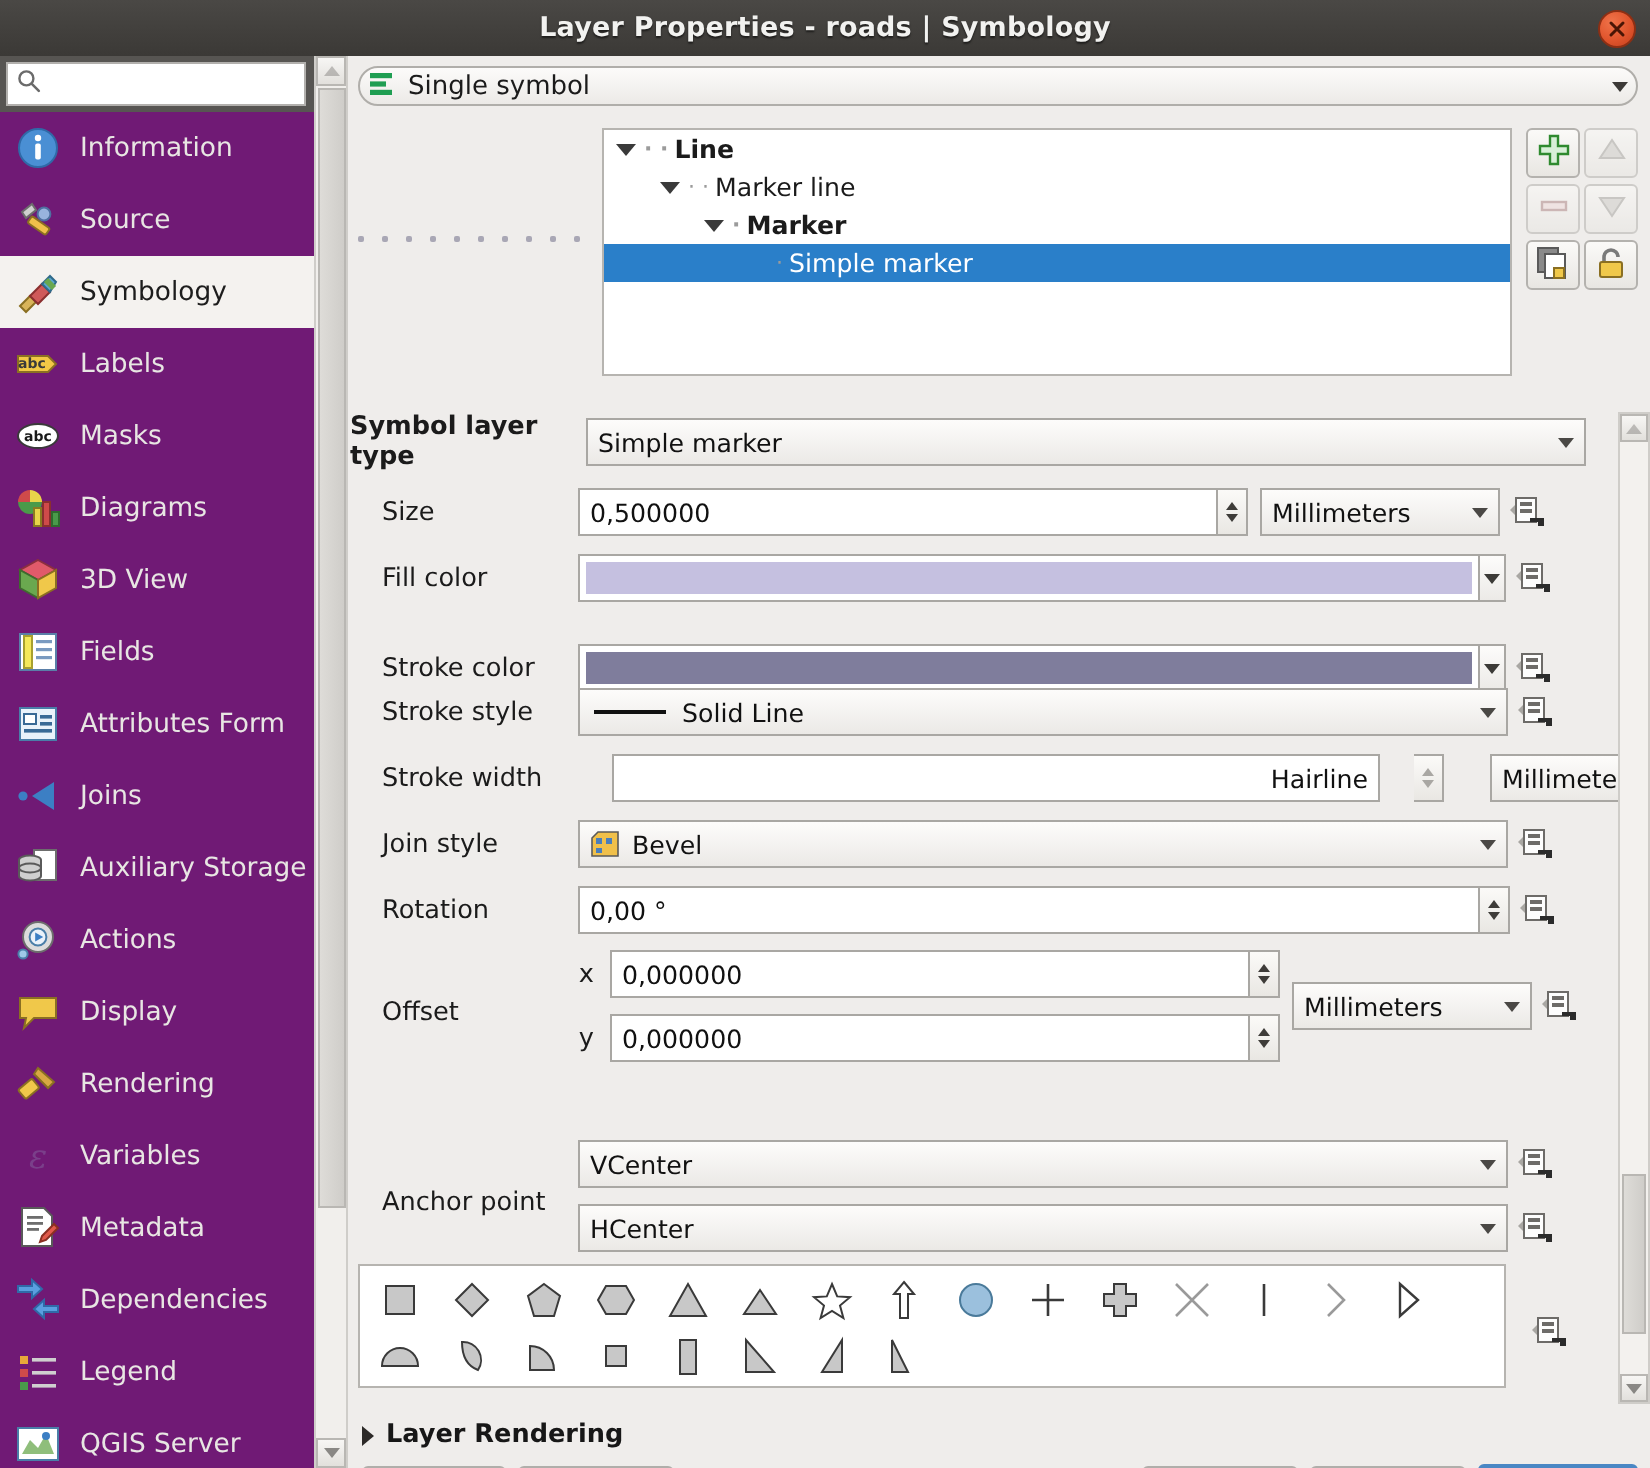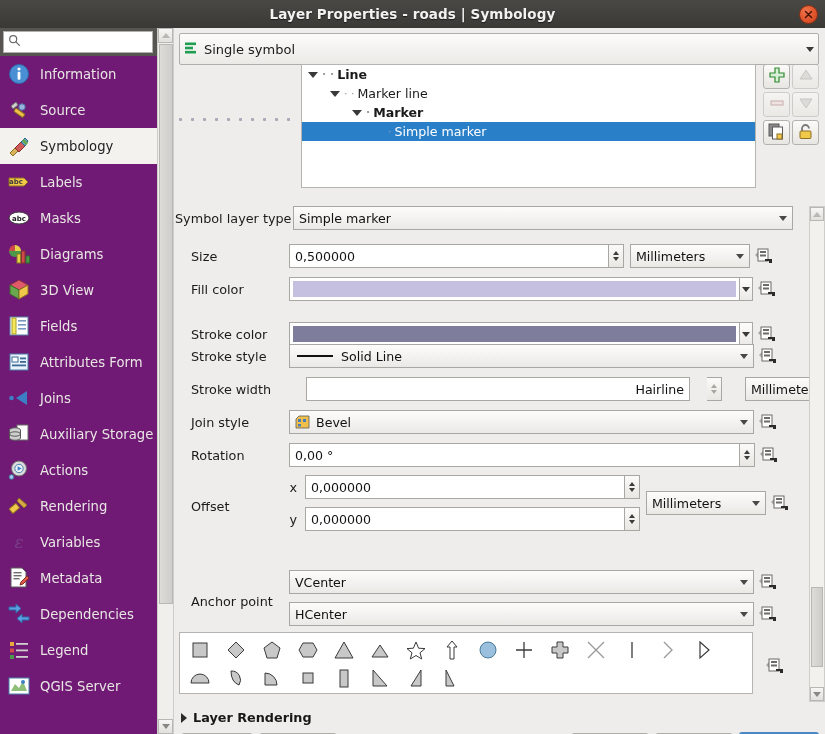--- a/index.html
+++ b/index.html
@@ -93,23 +93,23 @@
   .tri-dn { border-left:4px solid transparent;border-right:4px solid transparent;border-top:5px solid #575552aa; }
 
   
   .main {
     position: absolute; left: 175px; top: 28px; width: 650px; height: 706px;
     background: #efedeb;
   }
 
   
   .renderer-combo {
-    position: absolute; left: 4px; top: 5px; width: 640px; height: 32px;
+    position: absolute; left: 4px; top: 5px; width: 640px; height: 20px;
     background: linear-gradient(to bottom,#fcfbfa,#eceae7);
-    border: 1px solid #b0aeaa; border-radius: 2px;
+    border: 1px solid #b0aeaa; border-radius: 12px;
     display: flex; align-items: center; padding: 0 4px; cursor: pointer;
   }
   .renderer-combo .rlabel { margin-left: 6px; font-size: 13px; color:#1b1b1b; }
   .combo-arrow {
     margin-left: auto; width:0;height:0;
     border-left:4px solid transparent;border-right:4px solid transparent;
     border-top:5px solid #3c3a37;
   }
 
   
@@ -366,20 +366,28 @@
       <div class="nav-item">
         <span class="nav-icon">
           <svg width="22" height="22" viewBox="0 0 22 22">
             <circle cx="11" cy="9.5" r="7.5" fill="#dcdcdc" stroke="#6d6d6d"></circle>
             <circle cx="11" cy="9.5" r="4.2" fill="#eaf2fa" stroke="#4a7ea8"></circle>
             <path d="M9.6 7.2 L13.6 9.5 L9.6 11.8 Z" fill="#3c7fc4"></path>
             <circle cx="3.5" cy="18" r="2.3" fill="#9fc8e8" stroke="#4a7ea8"></circle>
           </svg>
         </span>
         <span class="nav-label">Actions</span>
+      </div>
+      <div class="nav-item">
+        <span class="nav-icon">
+          <svg width="22" height="22" viewBox="0 0 22 22">
+            <path d="M2 4 L20 4 L20 14 L9 14 L4 19 L5 14 L2 14 Z" fill="#f0c84a" stroke="#8a6f22"></path>
+          </svg>
+        </span>
+        <span class="nav-label">Display</span>
       </div>
       <div class="nav-item">
         <span class="nav-icon">
           <svg width="22" height="22" viewBox="0 0 22 22">
             <rect x="1" y="14" width="9" height="6" rx="1" transform="rotate(-40 1 14)" fill="#f0c84a" stroke="#8a6f22"></rect>
             <path d="M11 3 L19 10 L16 13 L9 6 Z" fill="#d8a843" stroke="#8a6f22"></path>
           </svg>
         </span>
         <span class="nav-label">Rendering</span>
       </div>
@@ -523,21 +531,21 @@
           <span><svg width="17" height="17" viewBox="0 0 17 17">
               <path d="M5 8 L5 5.5 A3.5 3.5 0 0 1 12 5.5" fill="none" stroke="#7a7a7a" stroke-width="1.8"></path>
               <rect x="3" y="8" width="11" height="7.5" rx="1" fill="#f0c84a" stroke="#8a6f22"></rect>
             </svg></span>
         </div></div>
   </div>
 
   <div class="props">
 
     <div class="prow" style="top:0px;left:0px;">
-      <span class="plabel" style="width:118px;">Symbol layer type</span>
+      <span class="plabel" style="width:118px;font-weight:bold;">Symbol layer type</span>
       <div class="combo" style="width:500px;">
         <span>Simple marker</span>
         <span class="ca"></span>
       </div>
     </div>
 
     <div class="prow" style="top:38px;left:0px;">
       <span class="plabel" style="width:114px;padding-left:16px;">Size</span>
       <div class="field" style="width:320px;">
         <span>0,500000</span>

